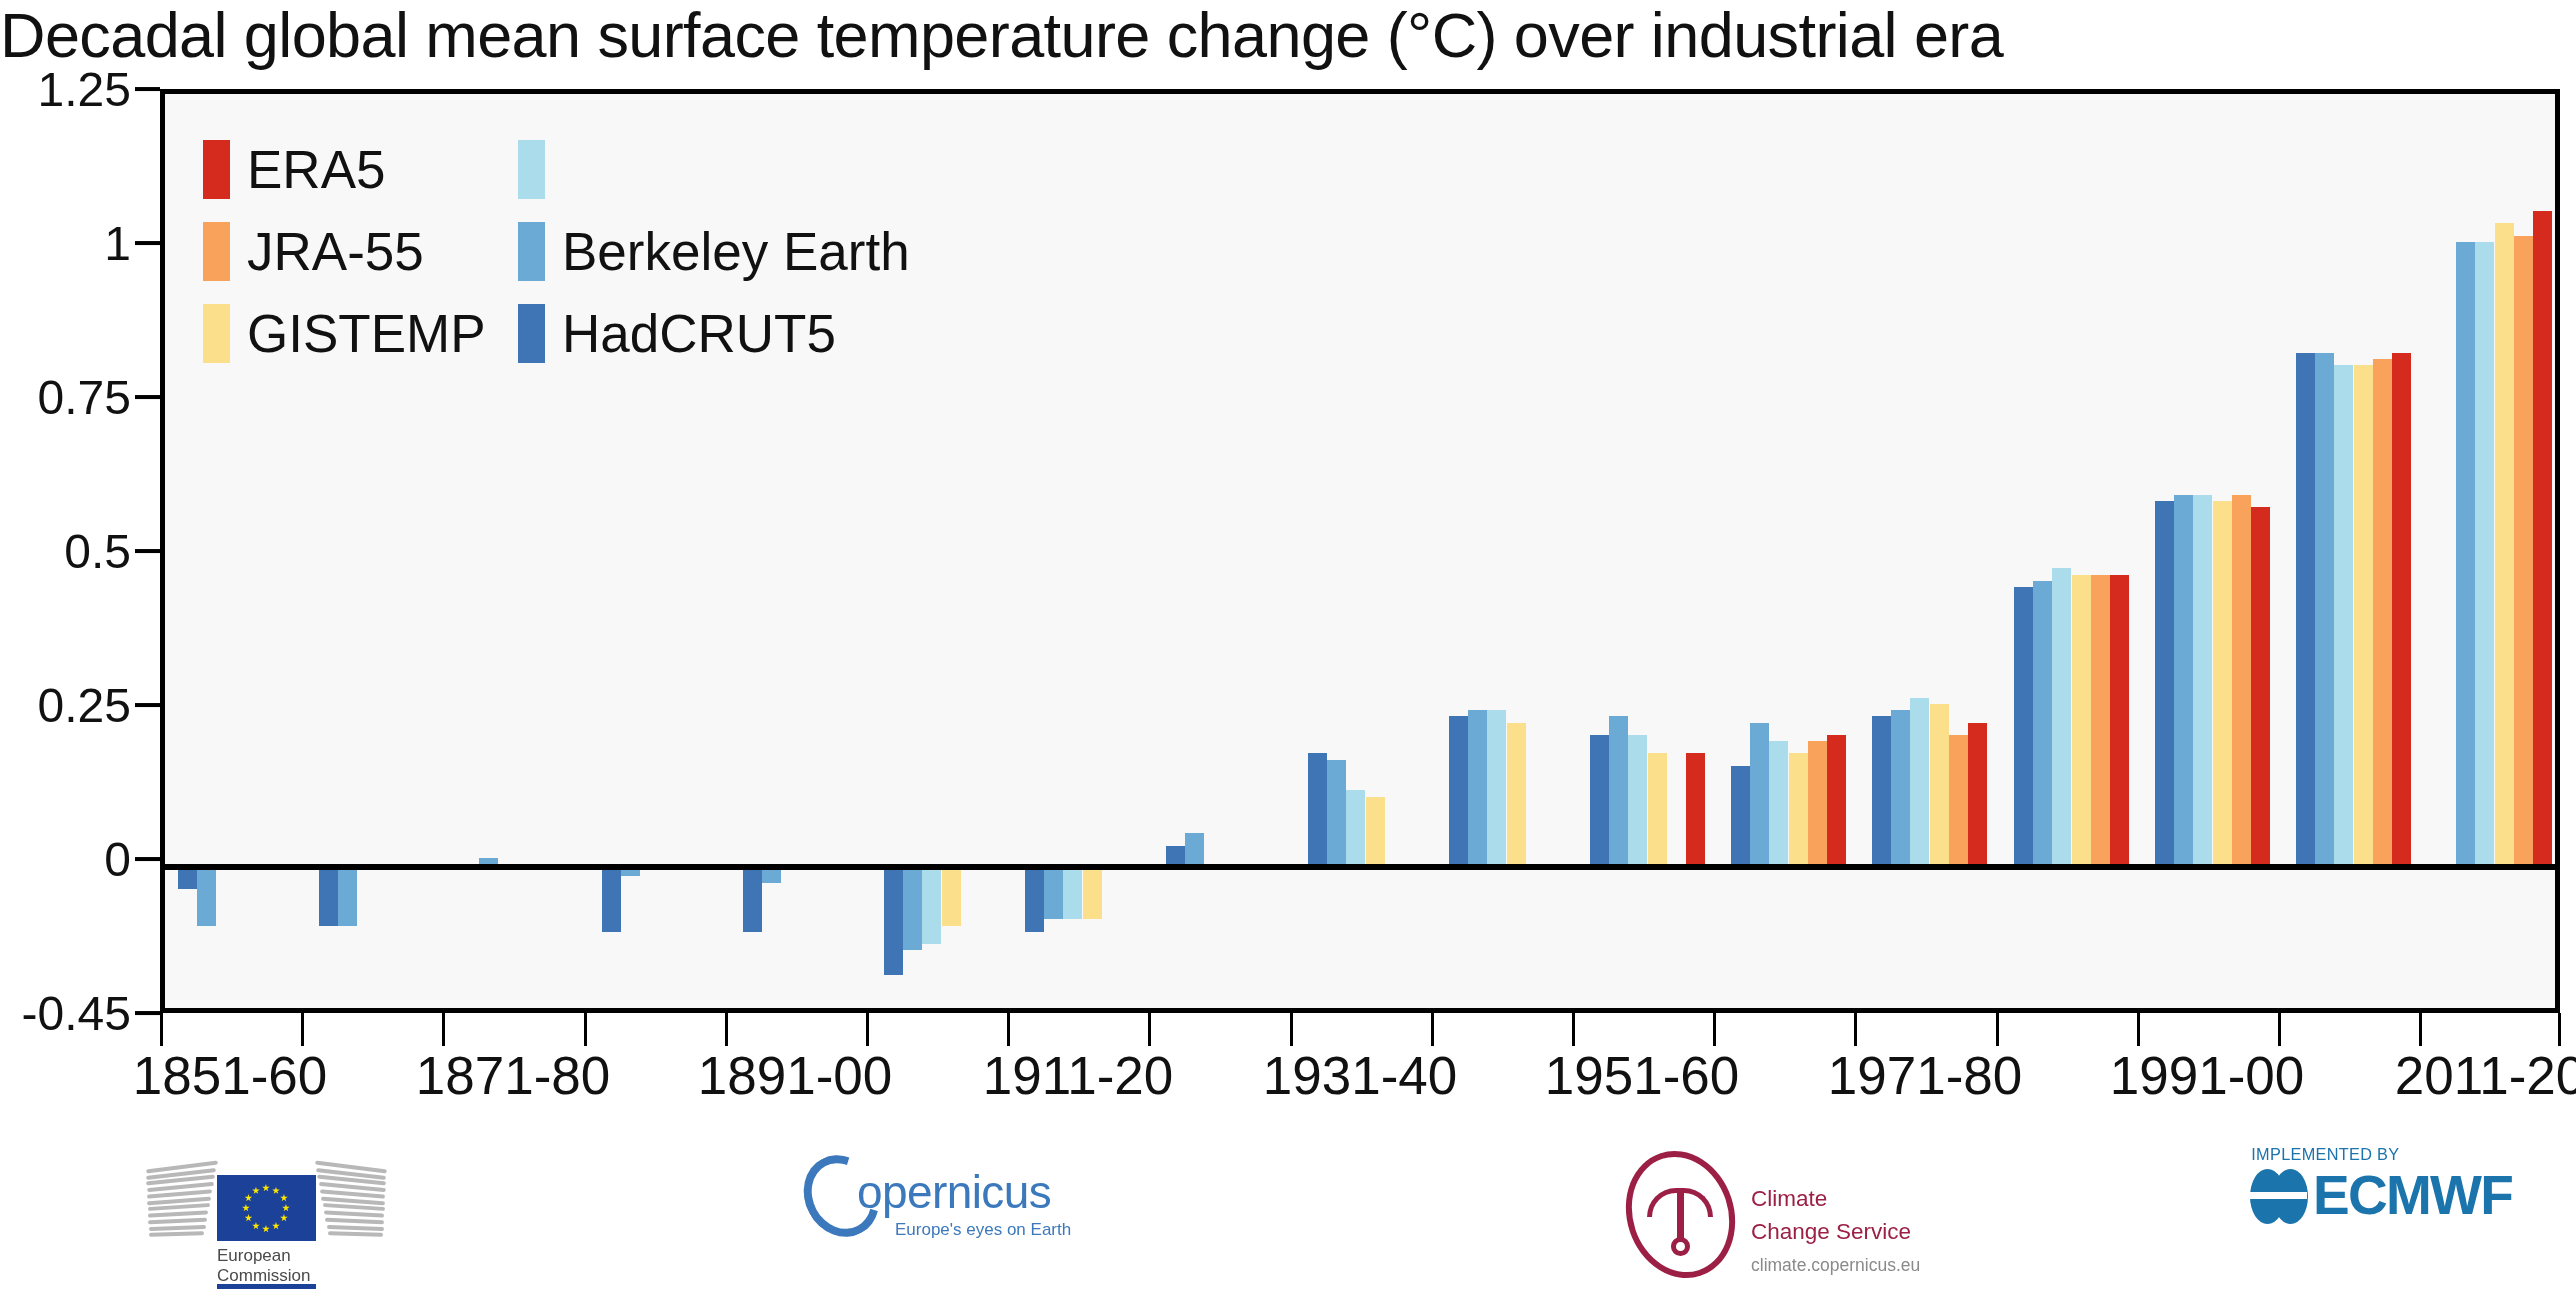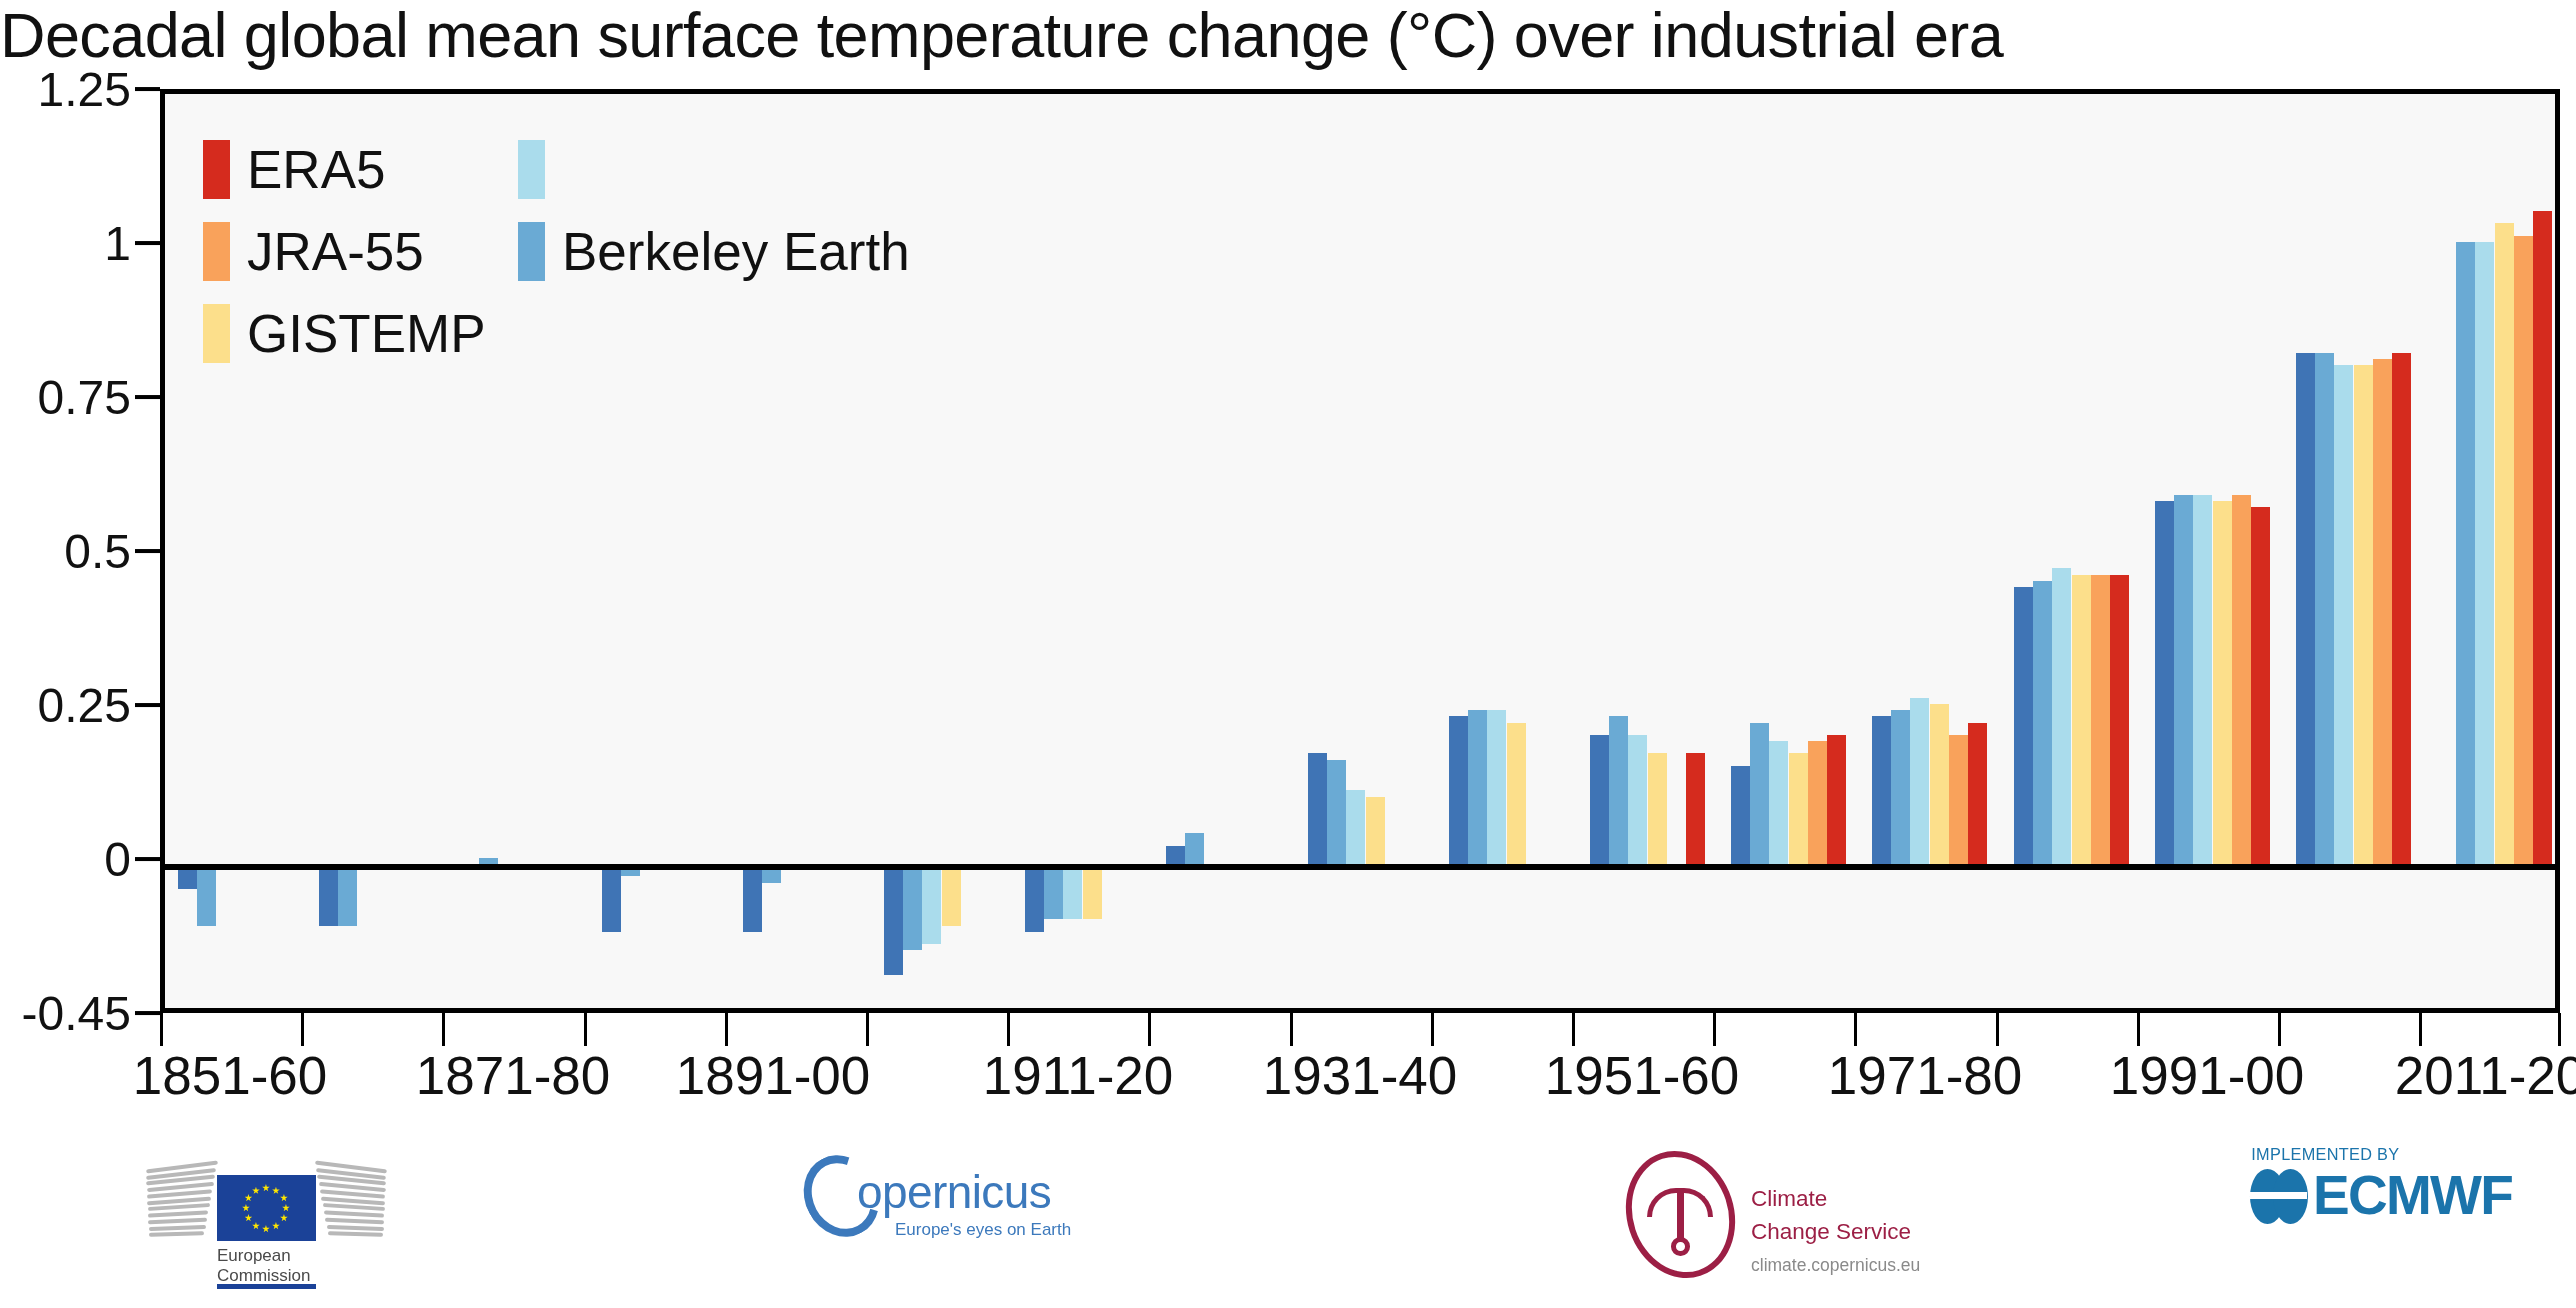--- a/index.html
+++ b/index.html
@@ -304,21 +304,21 @@
       <div class="xt" style="left: 1694px;"></div>
       <div class="xt" style="left: 1836px;"></div>
       <div class="xt" style="left: 1977px;"></div>
       <div class="xt" style="left: 2118px;"></div>
       <div class="xt" style="left: 2259px;"></div>
       <div class="xt" style="left: 2398px;"></div>
     </div>
   <div id="x-axis-labels">
       <div class="xl" style="left: 230px;">1851-60</div>
       <div class="xl" style="left: 513px;">1871-80</div>
-      <div class="xl" style="left: 773px;">1891-00</div>
+      <div class="xl" style="left: 795px;">1891-00</div>
       <div class="xl" style="left: 1078px;">1911-20</div>
       <div class="xl" style="left: 1360px;">1931-40</div>
       <div class="xl" style="left: 1642px;">1951-60</div>
       <div class="xl" style="left: 1925px;">1971-80</div>
       <div class="xl" style="left: 2207px;">1991-00</div>
       <div class="xl" style="left: 2490px;">2011-20</div>
     </div>
 
   <div id="legend">
       <div class="legend-item">
@@ -332,20 +332,24 @@
         <div class="legend-swatch" style="background: rgb(249, 162, 91);"></div>
         <div class="legend-label">JRA-55</div>
       </div>
       <div class="legend-item">
         <div class="legend-swatch" style="background: rgb(106, 170, 212);"></div>
         <div class="legend-label">Berkeley Earth</div>
       </div>
       <div class="legend-item">
         <div class="legend-swatch" style="background: rgb(252, 223, 139);"></div>
         <div class="legend-label">GISTEMP</div>
+      </div>
+      <div class="legend-item">
+        <div class="legend-swatch" style="background: rgb(63, 116, 181);"></div>
+        <div class="legend-label">HadCRUT5</div>
       </div>
     </div>
 </div>
 
 <div id="footer">
 
   <div class="logo" id="logo-ec">
     <div id="ec-wave-left">
         <div class="ecline" style="left: 4.5px; top: 34px; width: 72px; transform: rotate(-7deg);"></div>
         <div class="ecline" style="left: 4.8px; top: 41px; width: 70px; transform: rotate(-6.45deg);"></div>

